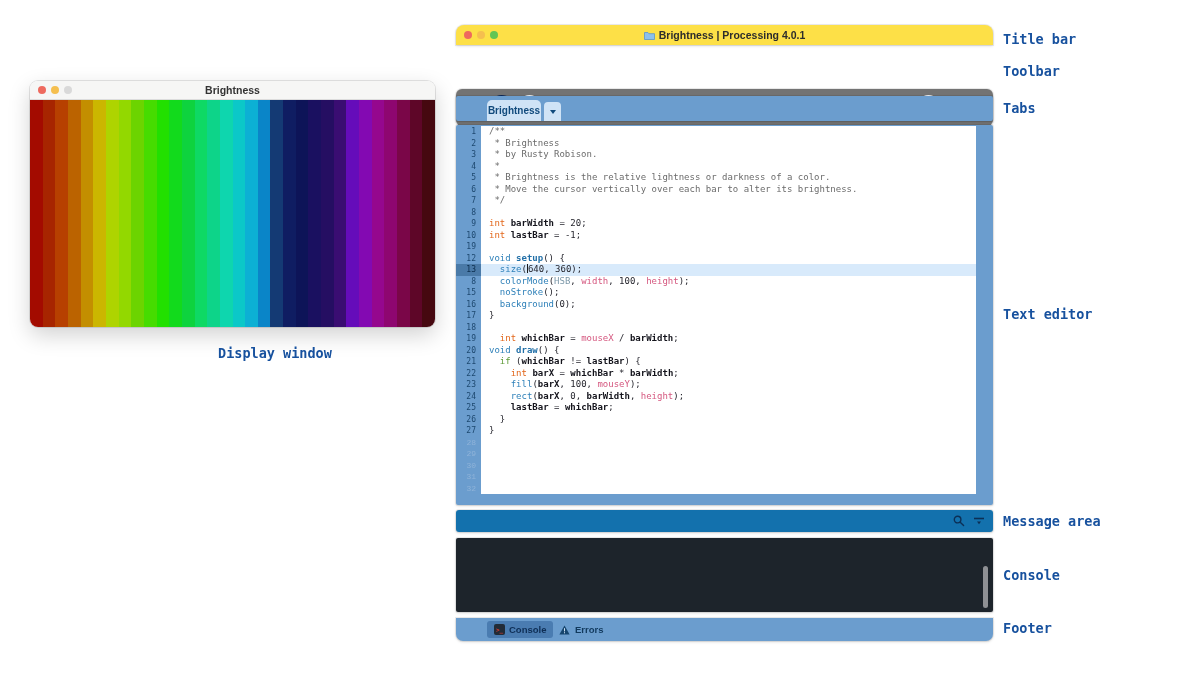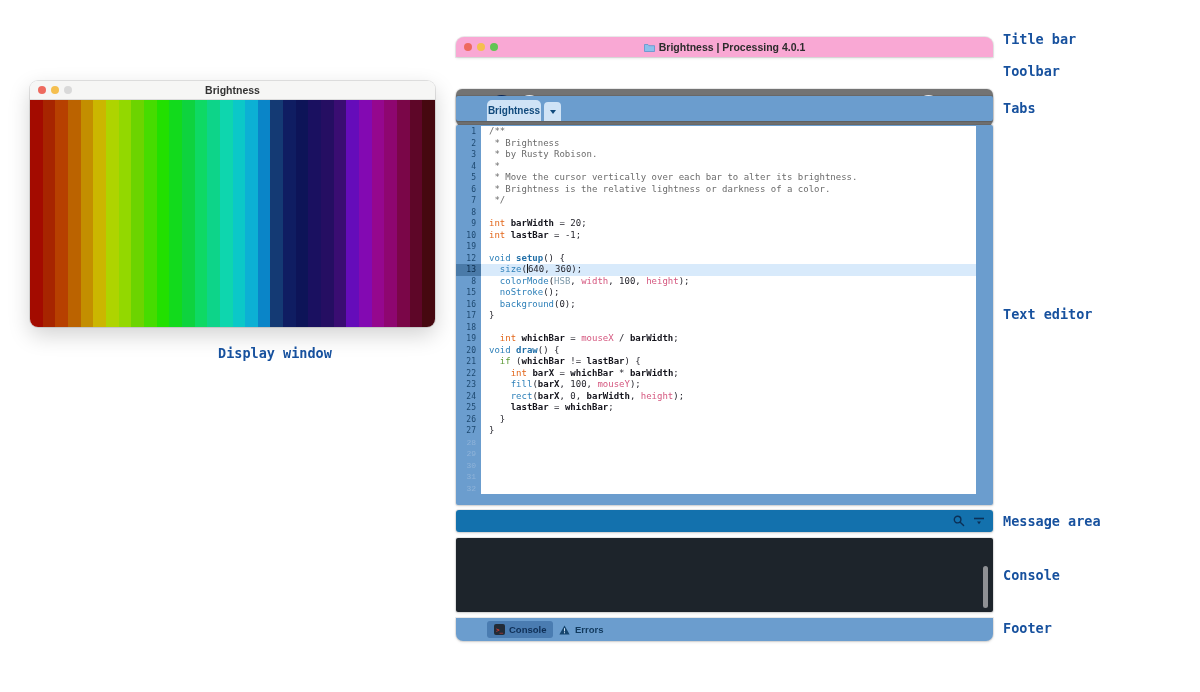--- a/index.html
+++ b/index.html
@@ -34,21 +34,21 @@
   .tl.gray{background:#d9d9d9;}
   .tl-group{display:flex;align-items:center;padding-left:8px;z-index:2;}
   .dwin-canvas{display:flex;height:227px;}
   .bar{flex:1;}
   
   .ide{position:absolute;left:456px;top:25px;width:537px;height:616px;}
   .ide section{position:absolute;left:0;right:0;}
   .sec-shadow{box-shadow:0 0 0 1px rgba(0,0,0,.07),0 1px 3px rgba(0,0,0,.15);}
   
   .ide-titlebar{
-    top:12px;height:20px;background:#f9a8d4;border-radius:8px 8px 0 0;
+    top:0;height:20px;background:#fde047;border-radius:8px 8px 0 0;
     display:flex;align-items:center;position:relative;
   }
   .ide-title{
     position:absolute;left:0;right:0;text-align:center;
     font-size:10.5px;font-weight:700;color:#2c2c2c;
   }
   .ide-title .folder{vertical-align:-1px;margin-right:4px;}
   
   .ide-toolbar{top:28px;height:37px;background:#737373;border-radius:6px;margin-top:36px;}
   .cbtn{
@@ -270,22 +270,22 @@
         <div class="gl faded">30</div>
         <div class="gl faded">31</div>
         <div class="gl faded">32</div>
       </div>
     <div class="editor-white">
       <div class="code">
           <div class="cl"><span class="cm">/**</span></div>
           <div class="cl"><span class="cm"> * Brightness</span></div>
           <div class="cl"><span class="cm"> * by Rusty Robison.</span></div>
           <div class="cl"><span class="cm"> *</span></div>
+          <div class="cl"><span class="cm"> * Brightness is the relative lightness or darkness of a color.</span></div>
           <div class="cl"><span class="cm"> * Move the cursor vertically over each bar to alter its brightness.</span></div>
-          <div class="cl"><span class="cm"> * Brightness is the relative lightness or darkness of a color.</span></div>
           <div class="cl"><span class="cm"> */</span></div>
           <div class="cl"></div>
           <div class="cl"><span class="kt">int</span><span class="pl"> </span><span class="id">barWidth</span><span class="pl"> = 20;</span></div>
           <div class="cl"><span class="kt">int</span><span class="pl"> </span><span class="id">lastBar</span><span class="pl"> = -1;</span></div>
           <div class="cl"></div>
           <div class="cl"><span class="kw">void</span><span class="pl"> </span><span class="fnb">setup</span><span class="pl">() {</span></div>
           <div class="cl active"><span class="pl">  </span><span class="fn">size</span><span class="pl">(</span><span class="tcaret"></span><span class="pl">640, 360);</span></div>
           <div class="cl"><span class="pl">  </span><span class="fn">colorMode</span><span class="pl">(</span><span class="cn">HSB</span><span class="pl">, </span><span class="sp">width</span><span class="pl">, 100, </span><span class="sp">height</span><span class="pl">);</span></div>
           <div class="cl"><span class="pl">  </span><span class="fn">noStroke</span><span class="pl">();</span></div>
           <div class="cl"><span class="pl">  </span><span class="fn">background</span><span class="pl">(0);</span></div>

